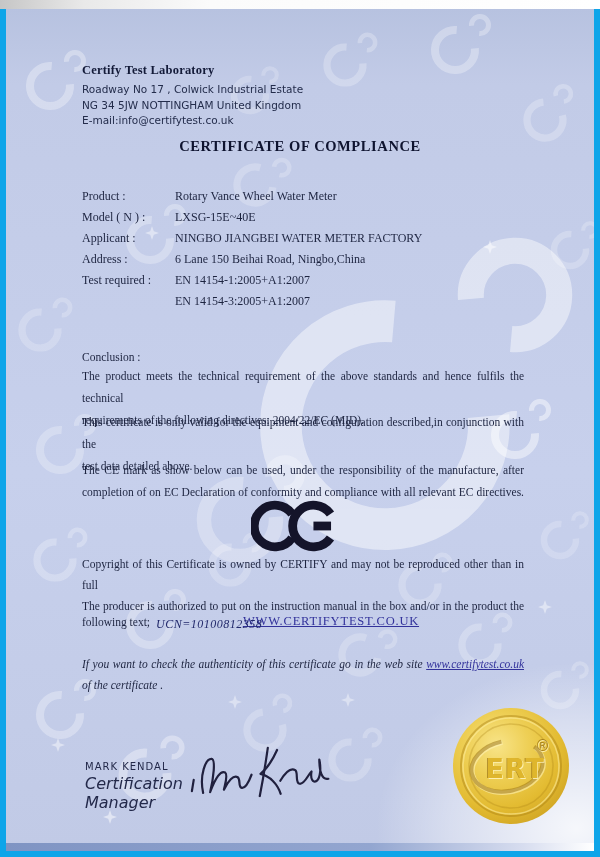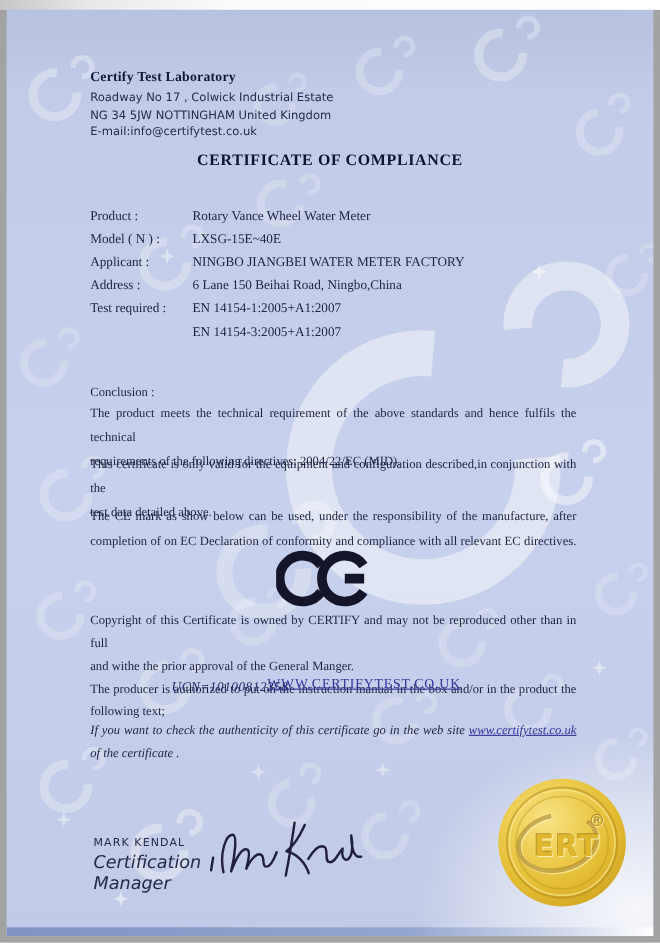--- a/index.html
+++ b/index.html
@@ -1,21 +1,21 @@
 <!DOCTYPE html>
 <html><head>
 <meta charset="utf-8">
 <style>
   html,body{margin:0;padding:0;}
   body{
     width:600px;height:857px;background:#ffffff;
     font-family:"Liberation Serif", serif;
     -webkit-font-smoothing:antialiased;
   }
-  .page{position:relative;width:600px;height:857px;background:#a3a3a3;overflow:hidden;}
+  .page{position:relative;width:600px;height:857px;background:#0ea5e9;overflow:hidden;}
   .top-strip{position:absolute;left:0;top:0;width:600px;height:9px;
     background:linear-gradient(90deg,#c6c6c6 0%,#e9e9e9 14%,#fbfbfb 35%,#ffffff 100%);}
   .paper{
     position:absolute;left:6px;top:9px;width:588px;height:842px;
     background:linear-gradient(180deg,#b7c2e0 0%,#c2cbe7 9%,#c7d0ec 55%,#c1cae6 100%);
     overflow:hidden;
   }
   .wm{position:absolute;left:0;top:0;pointer-events:none;}
   .corner-glare{position:absolute;right:0;bottom:0;width:220px;height:190px;
     background:radial-gradient(ellipse at 92% 88%, rgba(255,255,255,0.85) 0%, rgba(255,255,255,0.35) 45%, rgba(255,255,255,0) 70%);}
@@ -36,21 +36,21 @@
   .dlabel{display:inline-block;width:90px;}
 
   .para{left:76px;width:442px;font-size:11.5px;line-height:22px;color:#1d2440;}
   .jline{text-align:justify;text-align-last:justify;}
   .copy{line-height:21px;}
   .note{font-style:italic;line-height:21px;}
 
   .ce-logo{left:50%;top:490px;transform:translateX(-51%);}
 
   .weblink{color:#32329b;text-decoration:underline;cursor:pointer;}
-  .site-row-label{left:76px;top:632px;font-size:11.5px;color:#1d2440;}
+  .site-row-label{left:76px;top:607px;font-size:11.5px;color:#1d2440;}
   .site-link{left:150px;top:605px;width:350px;text-align:center;font-size:12.5px;letter-spacing:0.8px;}
   .ucn{left:150px;top:608px;width:350px;text-align:left;font-style:italic;
     font-size:12px;color:#22296b;letter-spacing:0.5px;}
 
   .sig-block{left:79px;top:752px;width:114px;text-align:left;
     font-family:"DejaVu Sans",sans-serif;color:#23294a;}
   .sig-name{font-size:10px;letter-spacing:1px;}
   .sig-role{font-size:16px;font-style:italic;margin-top:2px;}
   .sig{left:182px;top:730px;transform:rotate(-6deg);}
 
@@ -161,21 +161,20 @@
     </div>
 
     <svg class="abs ce-logo" width="96" height="54" viewBox="0 0 120 64" aria-label="CE">
       <path d="M51.3,17.1 A26,26 0 1 0 51.3,46.9" stroke="#14142a" stroke-width="11" fill="none"></path>
       <path d="M99.3,17.1 A26,26 0 1 0 99.3,46.9" stroke="#14142a" stroke-width="11" fill="none"></path>
       <path d="M78,32 L100,32" stroke="#14142a" stroke-width="11" fill="none"></path>
     </svg>
 
     <div class="abs para copy" style="top:545px;">
       <div class="jline">Copyright of this Certificate is owned by CERTIFY and may not be reproduced other than in full</div>
-      <div>and withe the prior approval of the General Manger.</div>
       <div class="jline">The producer is authorized to put on the instruction manual in the box and/or in the product the</div>
     </div>
     <div class="abs site-row-label">following text;</div>
     <div class="abs site-link">
       <span class="weblink">WWW.CERTIFYTEST.CO.UK</span>
     </div>
     <div class="abs ucn">UCN=10100812358</div>
 
     <div class="abs para note" style="top:645px;">
       <div class="jline">

